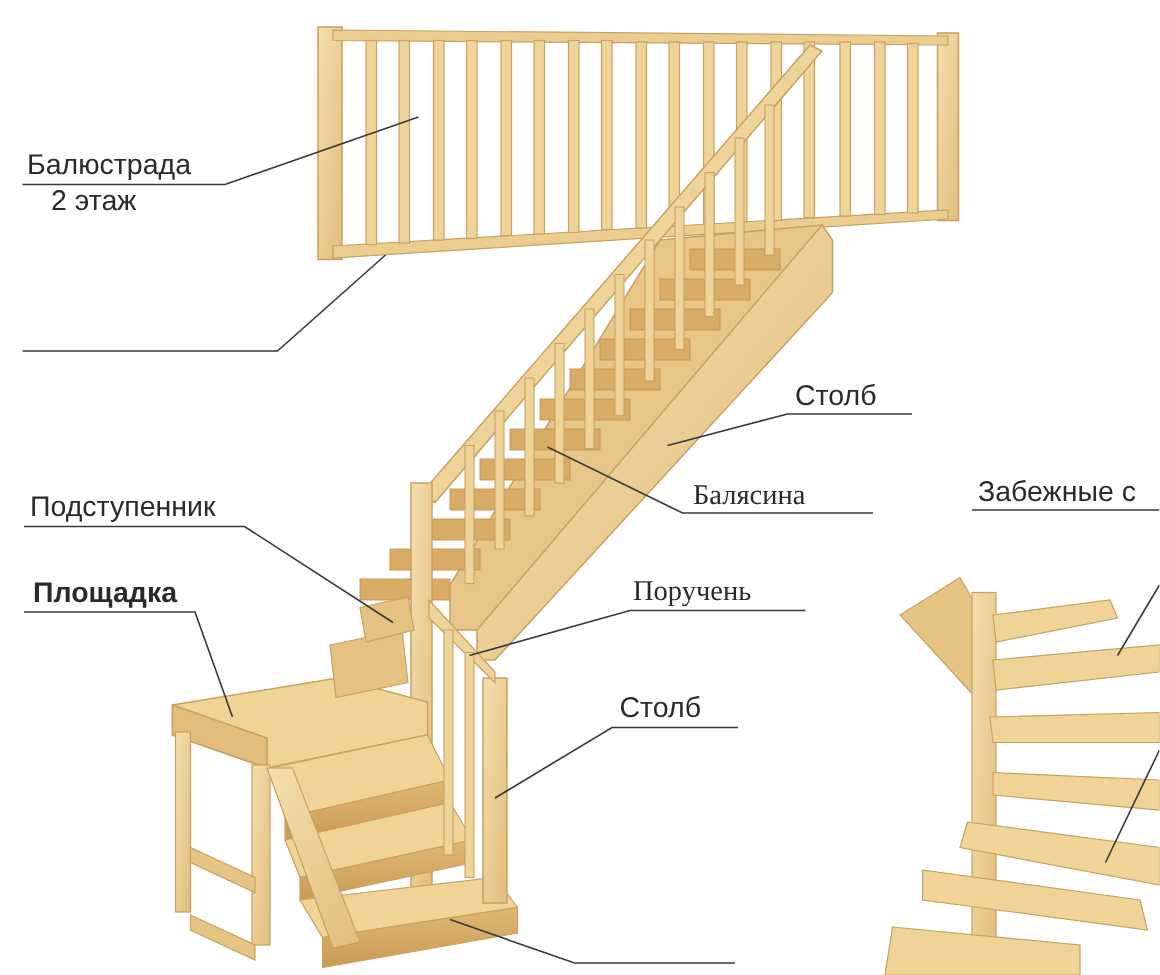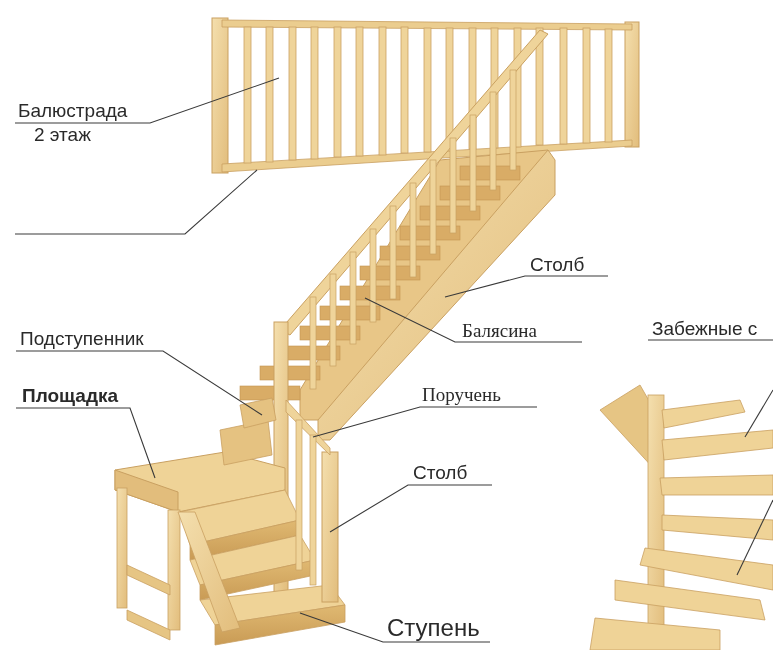--- a/index.html
+++ b/index.html
@@ -150,14 +150,13 @@
 
   <div class="lbl" style="left:18px;top:100px;">Балюстрада</div>
   <div class="lbl" style="left:34px;top:124px;">2 этаж</div>
   <div class="lbl" style="left:530px;top:254px;">Столб</div>
   <div class="lbl" style="left:462px;top:320px;font-family:Liberation Serif, serif;">Балясина</div>
   <div class="lbl" style="left:20px;top:328px;">Подступенник</div>
   <div class="lbl" style="left:652px;top:318px;">Забежные с</div>
   <div class="lbl" style="left:22px;top:385px;font-weight:bold;">Площадка</div>
   <div class="lbl" style="left:422px;top:384px;font-family:Liberation Serif, serif;">Поручень</div>
   <div class="lbl" style="left:413px;top:462px;">Столб</div>
-  <div class="lbl big" style="left:387px;top:614px;">Ступень</div>
 </div>
 
 </body></html>

